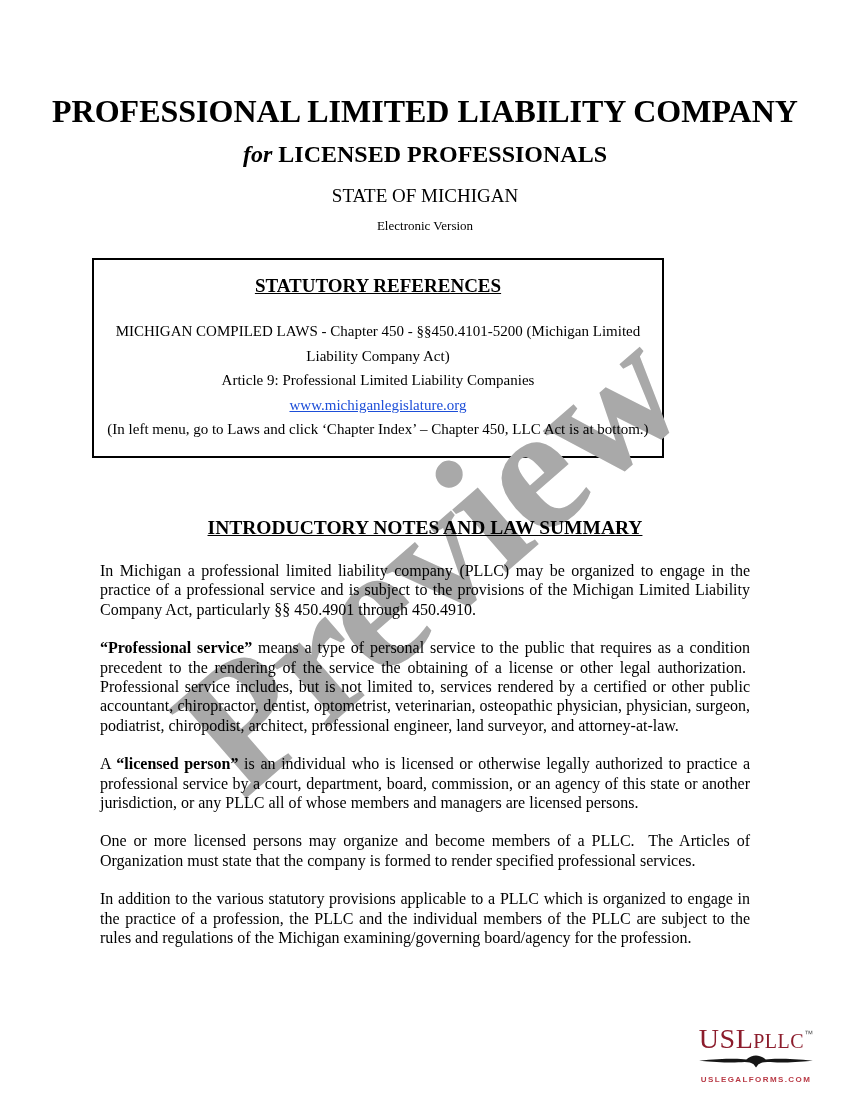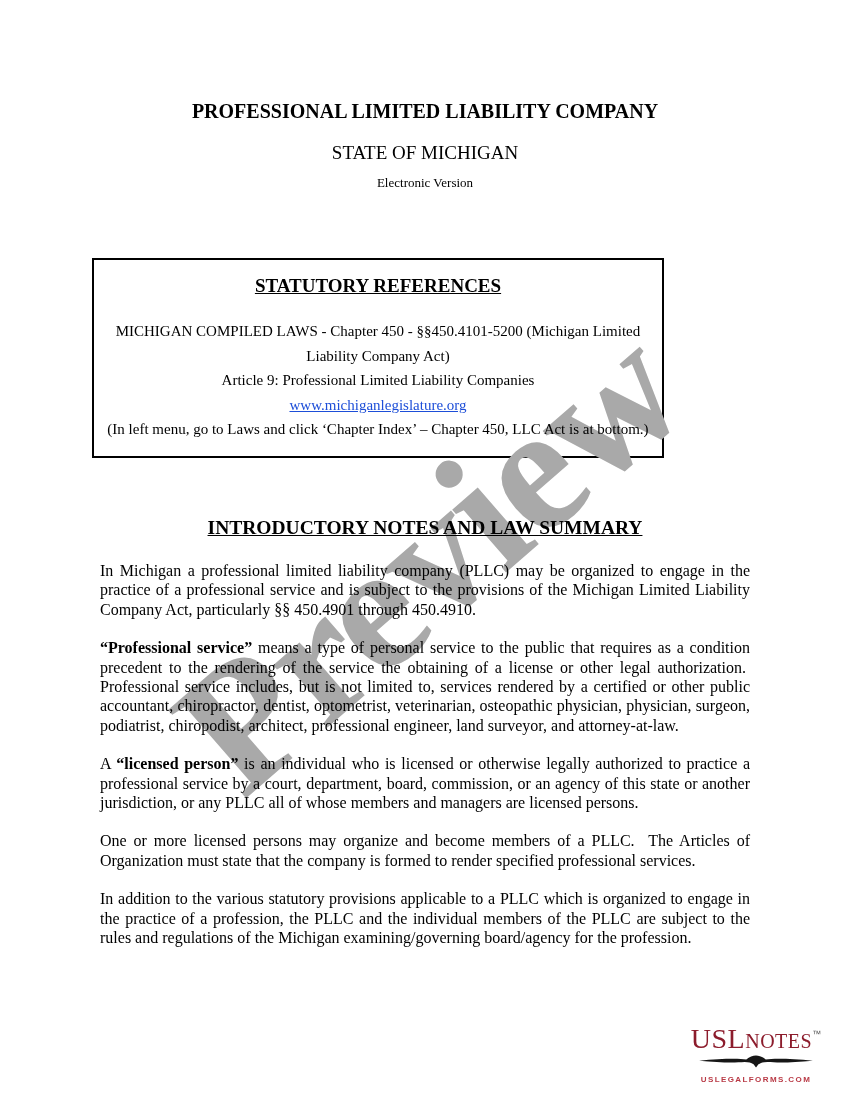--- a/index.html
+++ b/index.html
@@ -31,21 +31,21 @@
 
   
   .header-block {
     position: absolute;
     top: 0; left: 0; right: 0;
     text-align: center;
     z-index: 3;
   }
   .title-line1 {
     margin: 96px 0 0 0;
-    font-size: 20px;
+    font-size: 32px;
     line-height: 30px;
     font-weight: bold;
     text-align: center;
   }
   .title-line2 {
     margin: 13px 0 0 0;
     font-size: 24px;
     line-height: 30px;
     font-weight: bold;
   }
@@ -163,37 +163,38 @@
     <p class="ref-line above-wm">
       <a class="ref-link" style="color: #1d4ed8;">www.michiganlegislature.org</a>
     </p>
     <p class="ref-line above-wm">(In left menu, go to Laws and click ‘Chapter Index’ – Chapter 450, LLC Act is at bottom.)</p>
   </section>
 
   <div class="watermark" style="color: rgb(169, 169, 169);">Preview</div>
 
   <header class="header-block">
     <h1 class="title-line1">PROFESSIONAL LIMITED LIABILITY COMPANY</h1>
+    <h1 class="title-line2"><span class="italic">for</span><span> LICENSED PROFESSIONALS</span></h1>
     <h2 class="state-line">STATE OF MICHIGAN</h2>
     <div class="version-line">Electronic Version</div>
   </header>
 
   <section class="intro-block">
     <h3 class="intro-heading">INTRODUCTORY NOTES AND LAW SUMMARY</h3>
     <div id="paragraphs">
         <p class="body-para"><span>In Michigan a professional limited liability company (PLLC) may be organized to engage in the practice of a professional service and is subject to the provisions of the Michigan Limited Liability Company Act, particularly §§ 450.4901 through 450.4910.</span></p>
         <p class="body-para"><span class="seg-bold">“Professional service”</span><span> means a type of personal service to the public that requires as a condition precedent to the rendering of the service the obtaining of a license or other legal authorization.&nbsp; Professional service includes, but is not limited to, services rendered by a certified or other public accountant, chiropractor, dentist, optometrist, veterinarian, osteopathic physician, physician, surgeon, podiatrist, chiropodist, architect, professional engineer, land surveyor, and attorney-at-law.</span></p>
         <p class="body-para"><span>A </span><span class="seg-bold">“licensed person”</span><span> is an individual who is licensed or otherwise legally authorized to practice a professional service by a court, department, board, commission, or an agency of this state or another jurisdiction, or any PLLC all of whose members and managers are licensed persons.</span></p>
         <p class="body-para"><span>One or more licensed persons may organize and become members of a PLLC.&nbsp; The Articles of Organization must state that the company is formed to render specified professional services.</span></p>
         <p class="body-para"><span>In addition to the various statutory provisions applicable to a PLLC which is organized to engage in the practice of a profession, the PLLC and the individual members of the PLLC are subject to the rules and regulations of the Michigan examining/governing board/agency for the profession.</span></p>
       </div>
   </section>
 
   <footer class="logo-block">
-    <div class="logo-wordmark" style="color: rgb(140, 28, 44);"><span class="big">USL</span><span class="small">NOTES</span><span class="tm">™</span></div>
+    <div class="logo-wordmark" style="color: rgb(140, 28, 44);"><span class="big">USL</span><span class="small">PLLC</span><span class="tm">™</span></div>
     <div class="logo-eagle">
       <svg width="122" height="13" viewBox="0 0 140 16" xmlns="http://www.w3.org/2000/svg">
         <path d="M0,7 C26,4.5 48,4 58,5.5 C62,2 66,0.5 70,0.5 C74,0.5 78,2 82,5.5 C92,4 114,4.5 140,7 C114,9.5 96,9.5 84,8.5 C79,8.5 76,9.5 73,11.5 L70,15.5 L67,11.5 C64,9.5 61,8.5 56,8.5 C44,9.5 26,9.5 0,7 Z" fill="#161616"></path>
       </svg>
     </div>
     <div class="logo-tagline" style="color: rgb(185, 58, 70);">USLEGALFORMS.COM</div>
   </footer>
 
 </div>
 

